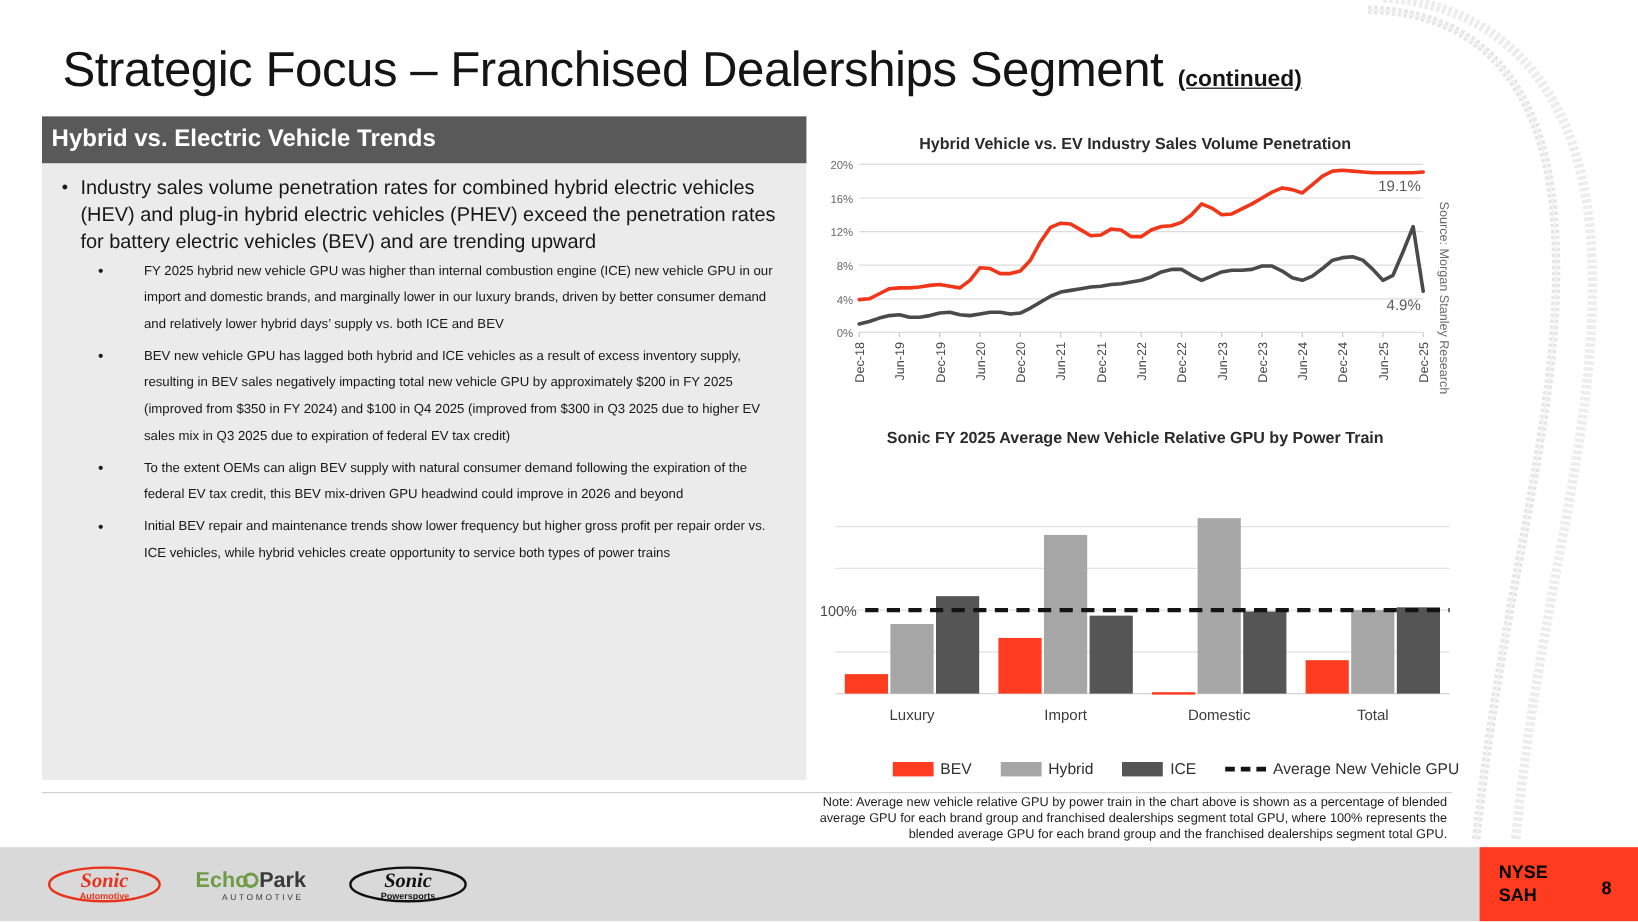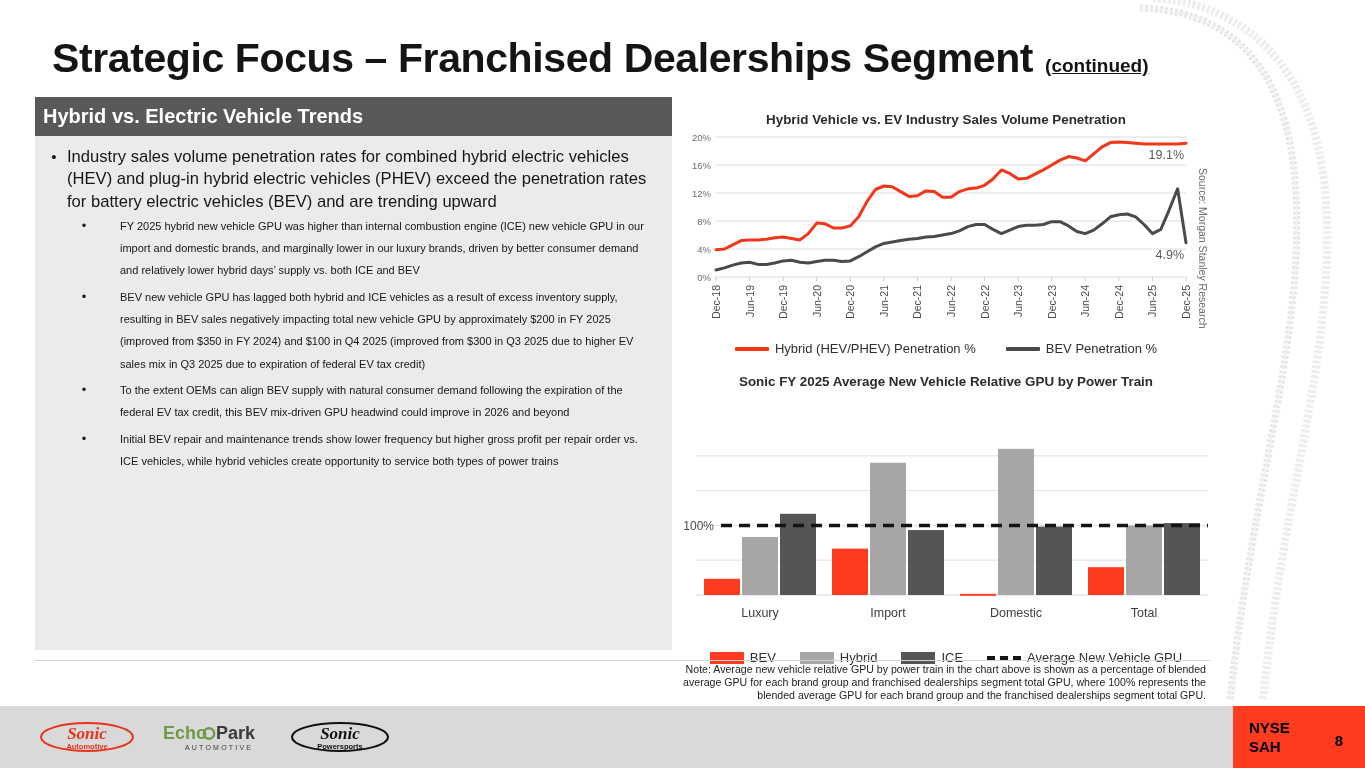--- a/index.html
+++ b/index.html
@@ -19,21 +19,21 @@
 
   
   .tracks { position: absolute; right: 0; top: 0; width: 230px; height: 700px; pointer-events: none; }
 
   
   .title-wrap {
     position: absolute; left: 52px; top: 38px;
     display: flex; align-items: baseline; gap: 12px;
   }
   .title-main {
-    font-size: 41px; font-weight: bold; color: #141414;
+    font-size: 41px; font-weight: normal; color: #141414;
     letter-spacing: -0.4px; line-height: 1;
   }
   .title-sub { font-size: 19px; font-weight: bold; color: #141414; text-decoration: underline; }
 
   
   .left-panel {
     position: absolute; left: 35px; top: 97px;
     width: 637px; height: 553px;
     background: #ebebeb;
   }
@@ -87,21 +87,21 @@
   .legend-item { display: flex; align-items: center; gap: 6px; }
   .legend-swatch { width: 34px; height: 4px; border-radius: 1px; }
   .legend-swatch.dashed {
     height: 0; border-top: 4px dashed #141414; width: 34px; border-radius: 0;
   }
   .legend-swatch.block { width: 34px; height: 12px; border-radius: 0; }
   .legend-label { font-size: 13px; color: #2f2f2f; }
 
   
   .barchart-box { position: relative; width: 540px; height: 245px; margin-top: 14px; }
-  .legend-bar { display: flex; justify-content: center; align-items: center; gap: 24px; margin-top: 2px; }
+  .legend-bar { display: flex; justify-content: flex-end; align-items: center; gap: 24px; margin-top: 2px; }
 
   .footnote-right {
     position: absolute; left: 676px; top: 663px; width: 530px;
     font-size: 10.6px; line-height: 13.2px; color: #1c1c1c; text-align: right;
   }
 
   
   .footer {
     position: absolute; left: 0; bottom: 0; width: 1365px; height: 62px;
     background: #d9d9d9;
@@ -215,30 +215,20 @@
           <text x="0" y="0" font-size="10.5" fill="#4a4a4a" text-anchor="end" font-family="Liberation Sans, sans-serif" transform="translate(480.42857142857144,156) rotate(-90)">Jun-25</text>
           <line x1="510" y1="148" x2="510" y2="152" stroke="#c8c8c8" stroke-width="1"></line>
           <text x="0" y="0" font-size="10.5" fill="#4a4a4a" text-anchor="end" font-family="Liberation Sans, sans-serif" transform="translate(514,156) rotate(-90)">Dec-25</text>
           <path d="M40.00,141.00 L48.39,138.90 L56.79,136.10 L65.18,134.00 L73.57,133.30 L81.96,135.40 L90.36,135.40 L98.75,134.00 L107.14,131.90 L115.54,131.20 L123.93,133.30 L132.32,134.00 L140.71,132.60 L149.11,131.20 L157.50,131.20 L165.89,132.60 L174.29,131.90 L182.68,127.70 L191.07,122.80 L199.46,117.90 L207.86,114.40 L216.25,113.00 L224.64,111.60 L233.04,110.20 L241.43,109.50 L249.82,108.10 L258.21,107.40 L266.61,106.00 L275.00,104.60 L283.39,101.80 L291.79,97.60 L300.18,95.50 L308.57,95.50 L316.96,100.40 L325.36,104.60 L333.75,101.10 L342.14,97.60 L350.54,96.20 L358.93,96.20 L367.32,95.50 L375.71,92.70 L384.11,92.70 L392.50,96.90 L400.89,102.50 L409.29,104.60 L417.68,101.10 L426.07,94.80 L434.46,87.80 L442.86,85.70 L451.25,85.00 L459.64,87.80 L468.04,95.50 L476.43,104.60 L484.82,100.40 L493.21,80.80 L501.61,59.80 L510.00,113.70 " fill="none" stroke="#4A4A4A" stroke-width="3" stroke-linejoin="round" stroke-linecap="round"></path>
           <path d="M40.00,120.70 L48.39,120.00 L56.79,115.80 L65.18,111.60 L73.57,110.90 L81.96,110.90 L90.36,110.20 L98.75,108.80 L107.14,108.10 L115.54,109.50 L123.93,110.90 L132.32,104.60 L140.71,94.10 L149.11,94.80 L157.50,99.00 L165.89,99.00 L174.29,96.90 L182.68,87.80 L191.07,72.40 L199.46,60.50 L207.86,57.00 L216.25,57.70 L224.64,62.60 L233.04,67.50 L241.43,66.80 L249.82,61.90 L258.21,62.60 L266.61,68.20 L275.00,68.20 L283.39,62.60 L291.79,59.80 L300.18,59.10 L308.57,56.30 L316.96,50.00 L325.36,40.90 L333.75,44.40 L342.14,50.00 L350.54,49.30 L358.93,45.10 L367.32,40.90 L375.71,36.00 L384.11,31.10 L392.50,27.60 L400.89,29.00 L409.29,31.80 L417.68,24.80 L426.07,17.80 L434.46,13.60 L442.86,12.90 L451.25,13.60 L459.64,14.30 L468.04,15.00 L476.43,15.00 L484.82,15.00 L493.21,15.00 L501.61,15.00 L510.00,14.30 " fill="none" stroke="#F1361A" stroke-width="3" stroke-linejoin="round" stroke-linecap="round"></path>
           <text x="508" y="30.299999999999983" text-anchor="end" font-size="12.5" fill="#5a5a5a" font-family="Liberation Sans, sans-serif">19.1%</text>
           <text x="508" y="129.7" text-anchor="end" font-size="12.5" fill="#5a5a5a" font-family="Liberation Sans, sans-serif">4.9%</text>
         </svg>
     </div>
 
-    <div class="legend">
-      <div class="legend-item">
-        <span class="legend-swatch" style="background:#F1361A"></span>
-        <span class="legend-label">Hybrid (HEV/PHEV) Penetration %</span>
-      </div>
-      <div class="legend-item">
-        <span class="legend-swatch" style="background:#4A4A4A"></span>
-        <span class="legend-label">BEV Penetration %</span>
-      </div>
-    </div>
 
     <div class="chart-title" style="margin-top:18px;">Sonic FY 2025 Average New Vehicle Relative GPU by Power Train</div>
 
     <div class="barchart-box">
       <svg id="bar-svg" width="540" height="230" viewBox="0 0 540 230">
           <line x1="20" y1="52.79999999999998" x2="532" y2="52.79999999999998" stroke="#e2e2e2" stroke-width="1"></line>
           <line x1="20" y1="87.60000000000001" x2="532" y2="87.60000000000001" stroke="#e2e2e2" stroke-width="1"></line>
           <line x1="20" y1="122.39999999999999" x2="532" y2="122.39999999999999" stroke="#e2e2e2" stroke-width="1"></line>
           <line x1="20" y1="157.2" x2="532" y2="157.2" stroke="#e2e2e2" stroke-width="1"></line>
           <line x1="20" y1="192" x2="532" y2="192" stroke="#d5d5d5" stroke-width="1"></line>

